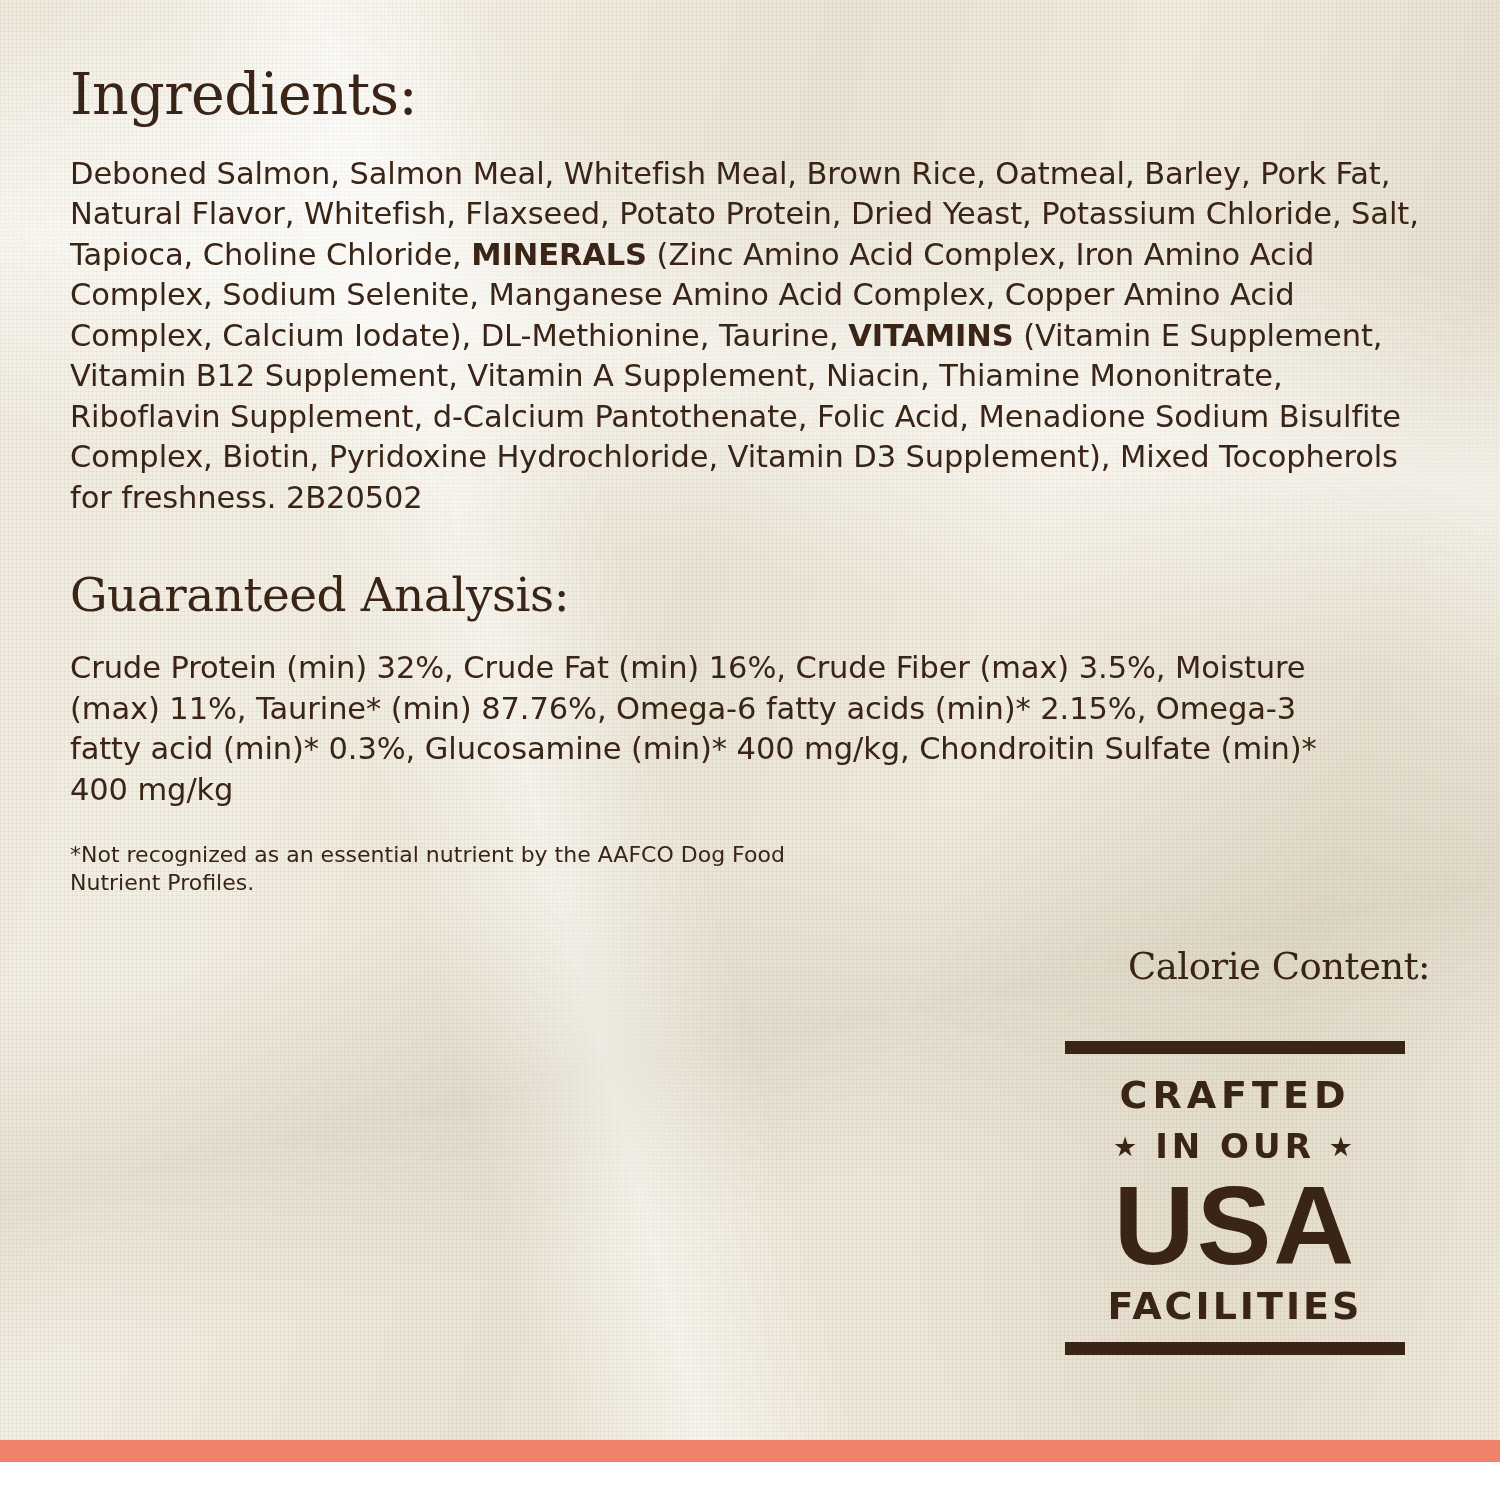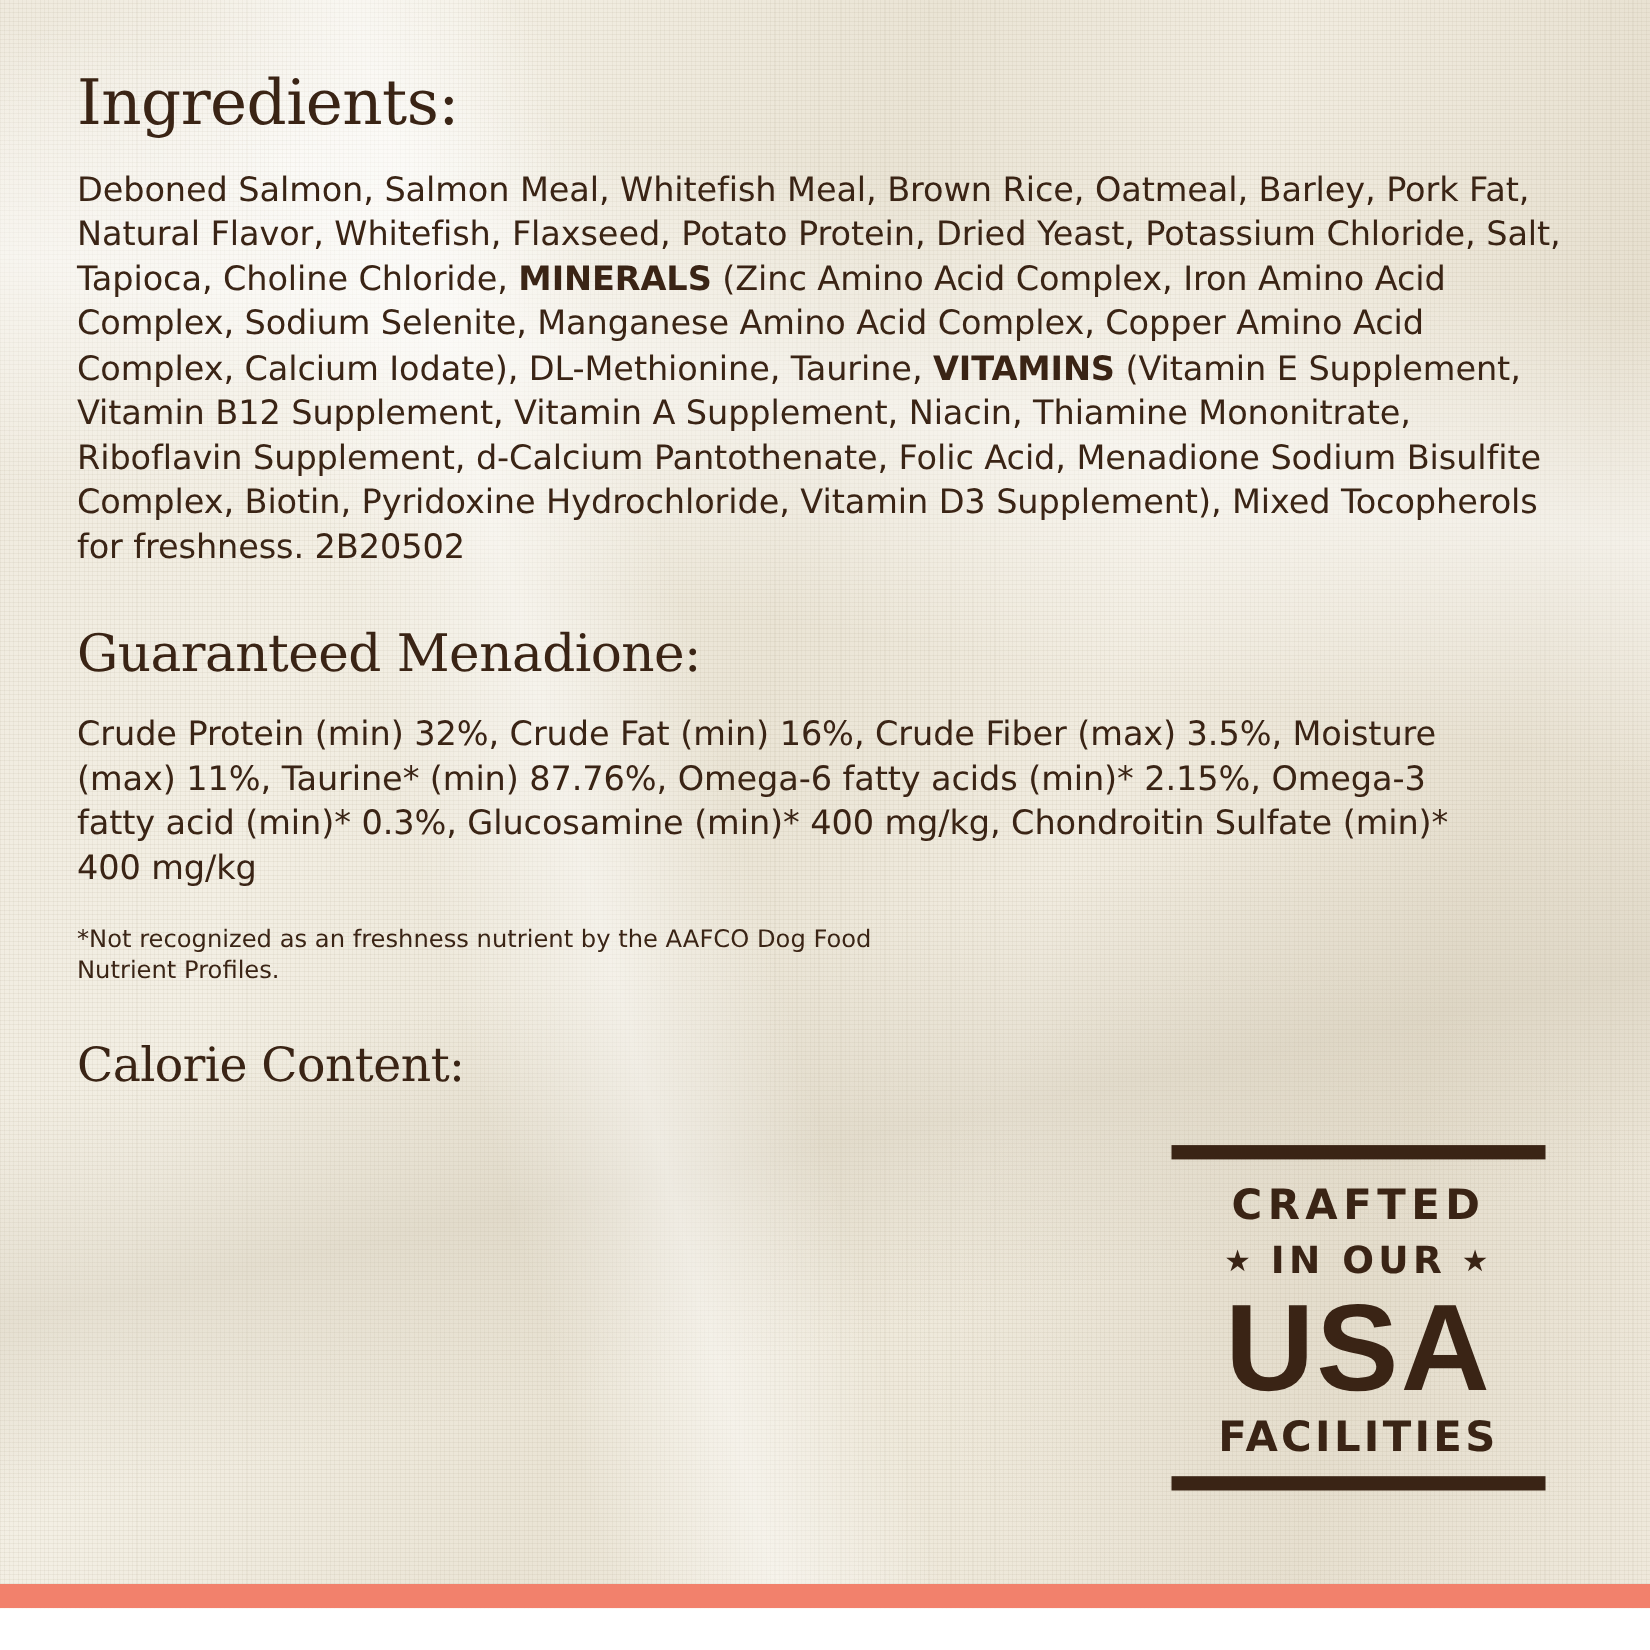--- a/index.html
+++ b/index.html
@@ -53,21 +53,21 @@
   }
 
   .heading {
     font-family: "DejaVu Serif", serif;
     font-weight: normal;
     color: #3a2415;
     letter-spacing: -0.5px;
   }
   #ingredients-heading { font-size: 57px; line-height: 1.0; margin: 8px 0 18px 0; }
   #analysis-heading { font-size: 47px; line-height: 1.0; margin: 52px 0 16px 0; }
-  #calorie-heading { font-size: 43px; line-height: 1.0; margin: 50px 0 12px 0; }
+  #calorie-heading { font-size: 37px; line-height: 1.0; margin: 50px 0 12px 0; text-align: right; }
 
   .body-text {
     color: #3a2415;
     font-size: 30.5px;
     line-height: 1.33;
     max-width: 1360px;
     letter-spacing: -0.1px;
   }
   #ingredients-text { max-width: 1370px; }
   #analysis-text { max-width: 1300px; }
@@ -157,25 +157,25 @@
 <div class="label-panel">
   <div class="texture-weave"></div>
   <div class="texture-folds"></div>
 
   <div class="content">
 
     <h1 class="heading" id="ingredients-heading">Ingredients:</h1>
 
     <p class="body-text" id="ingredients-text"><span>Deboned Salmon, Salmon Meal, Whitefish Meal, Brown Rice, Oatmeal, Barley, Pork Fat, Natural Flavor, Whitefish, Flaxseed, Potato Protein, Dried Yeast, Potassium Chloride, Salt, Tapioca, Choline Chloride, </span><span class="emph">MINERALS</span><span> (Zinc Amino Acid Complex, Iron Amino Acid Complex, Sodium Selenite, Manganese Amino Acid Complex, Copper Amino Acid Complex, Calcium Iodate), DL-Methionine, Taurine, </span><span class="emph">VITAMINS</span><span> (Vitamin E Supplement, Vitamin B12 Supplement, Vitamin A Supplement, Niacin, Thiamine Mononitrate, Riboflavin Supplement, d-Calcium Pantothenate, Folic Acid, Menadione Sodium Bisulfite Complex, Biotin, Pyridoxine Hydrochloride, Vitamin D3 Supplement), Mixed Tocopherols for freshness.  2B20502</span></p>
 
-    <h2 class="heading" id="analysis-heading">Guaranteed Menadione:</h2>
+    <h2 class="heading" id="analysis-heading">Guaranteed Analysis:</h2>
 
     <p class="body-text" id="analysis-text">Crude Protein (min) 32%, Crude Fat (min) 16%, Crude Fiber (max) 3.5%, Moisture (max) 11%, Taurine* (min) 87.76%, Omega-6 fatty acids (min)* 2.15%, Omega-3 fatty acid (min)* 0.3%, Glucosamine (min)* 400 mg/kg, Chondroitin Sulfate (min)* 400 mg/kg</p>
 
-    <p class="footnote">*Not recognized as an freshness nutrient by the AAFCO Dog Food Nutrient Profiles.</p>
+    <p class="footnote">*Not recognized as an essential nutrient by the AAFCO Dog Food Nutrient Profiles.</p>
 
     <h2 class="heading" id="calorie-heading">Calorie Content:</h2>
 
   </div>
 
   <div class="usa-badge">
     <div class="badge-rule"></div>
     <div class="badge-crafted">CRAFTED</div>
     <div class="badge-inour">
       <span class="star">★</span>

